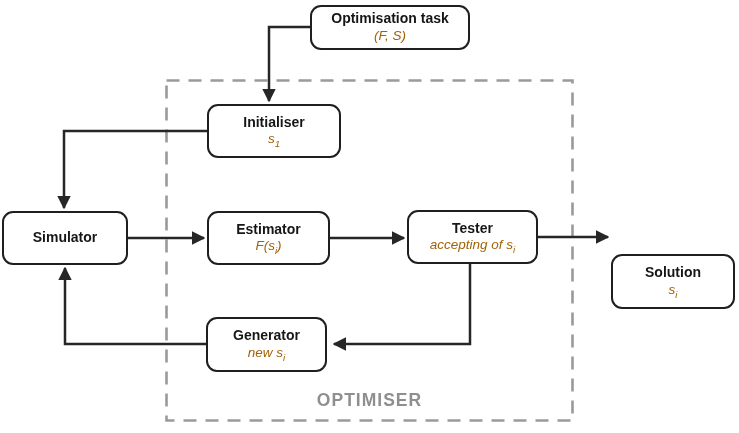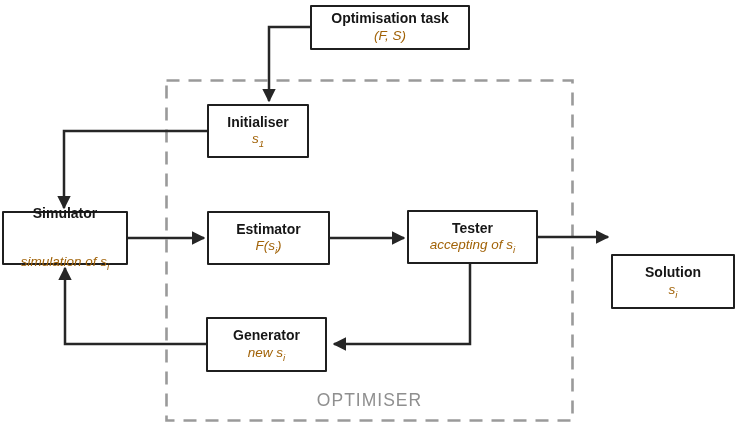--- a/index.html
+++ b/index.html
@@ -33,21 +33,21 @@
   .boundary {
     stroke: var(--dashed-border);
     stroke-width: 2.6;
     stroke-dasharray: 13 9;
     fill: none;
   }
   .node {
     position: absolute;
     background: var(--background);
     border: 2.5px solid var(--box-border);
-    border-radius: 1px;
+    border-radius: 11px;
     display: flex;
     flex-direction: column;
     align-items: center;
     justify-content: center;
     text-align: center;
     line-height: 1.25;
   }
   .node-title {
     font-weight: bold;
     font-size: 14px;
@@ -61,21 +61,21 @@
   .node-sub sub {
     font-size: 0.72em;
     line-height: 0;
   }
   .optimiser-label {
     position: absolute;
     left: 166px;
     top: 390px;
     width: 407px;
     text-align: center;
-    font-weight: normal;
+    font-weight: bold;
     font-size: 17.5px;
     letter-spacing: 1px;
     color: var(--optimiser-label);
   }
 </style>
 </head>
 <body>
 
 <div class="canvas">
 
@@ -95,28 +95,27 @@
     <path class="edge" d="M538,237 L608,237" marker-end="url(#ah)"></path>
     <path class="edge" d="M470,264 L470,344 L334,344" marker-end="url(#ah)"></path>
     <path class="edge" d="M206,344 L65,344 L65,268" marker-end="url(#ah)"></path>
   </svg>
 
   <div class="node" style="left:310px; top:5px; width:160px; height:45px;">
     <div class="node-title">Optimisation task</div>
     <div class="node-sub"><span>(F, S)</span><sub></sub><span></span></div>
   </div>
 
-  <div class="node" style="left:207px; top:104px; width:102px; height:54px;">
+  <div class="node" style="left:207px; top:104px; width:134px; height:54px;">
     <div class="node-title">Initialiser</div>
     <div class="node-sub"><span>s</span><sub>1</sub><span></span></div>
   </div>
 
   <div class="node" style="left:2px; top:211px; width:126px; height:54px;gap:32px;">
     <div class="node-title">Simulator</div>
-    <div class="node-sub"><span>simulation of s</span><sub>i</sub><span></span></div>
   </div>
 
   <div class="node" style="left:207px; top:211px; width:123px; height:54px;">
     <div class="node-title">Estimator</div>
     <div class="node-sub"><span>F(s</span><sub>i</sub><span>)</span></div>
   </div>
 
   <div class="node" style="left:407px; top:210px; width:131px; height:54px;">
     <div class="node-title">Tester</div>
     <div class="node-sub"><span>accepting of s</span><sub>i</sub><span></span></div>

